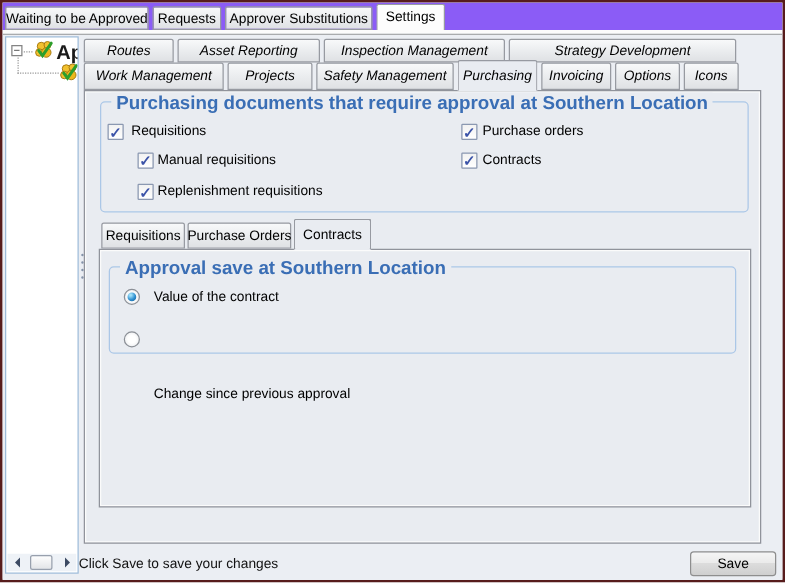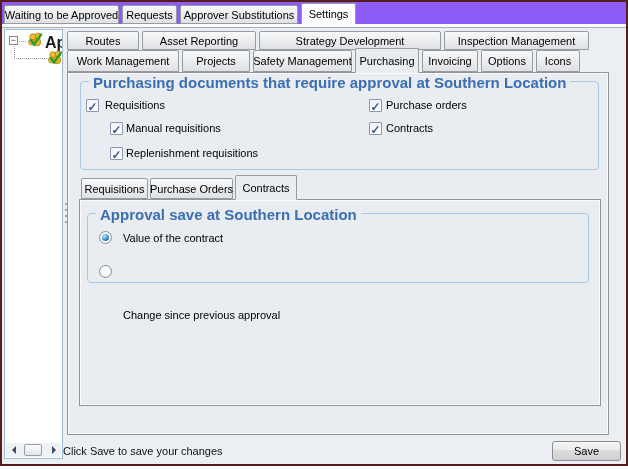--- a/index.html
+++ b/index.html
@@ -53,21 +53,21 @@
     width:18px; height:12px; margin-left:5px;
     background:linear-gradient(#fdfdfd,#e3e5e8); border:1px solid #98a0ad; border-radius:2px;
   }
   .sb-spacer { flex:1; }
   .splitter { position:absolute; left:62px; top:175px; width:3px; height:30px;
     display:flex; flex-direction:column; gap:4px; align-items:center; }
   .splitter i { width:2px; height:2px; background:#8492a8; border-radius:1px; }
   
   .row1 { position:absolute; left:65px; top:3px; height:19px; display:flex; gap:3px; }
   .row2 { position:absolute; left:65px; top:22px; height:22px; display:flex; gap:3px; }
-  .row1 .tab, .row2 .tab { height:100%; }
+  .row1 .tab, .row2 .tab { height:100%;font-style:italic; }
   .row2 .tab.active { position:relative; top:-2px; height:25px; z-index:3;
     background:#e9ecf1; border-bottom:1px solid #e9ecf1; }
   .panel {
     position:absolute; background:#e9ecf1; border:1px solid #90939b;
     box-shadow: inset 1px 1px 0 #fbfbfb, inset -1px -1px 0 #fbfbfb;
   }
   .outer-panel { left:65px; top:44px; width:542px; height:363px; }
   .groupbox {
     position:absolute; border:1px solid #abc7e7; border-radius:4px;
   }
@@ -152,28 +152,28 @@
     <div class="splitter">
         <i></i>
         <i></i>
         <i></i>
         <i></i>
       </div>
 
     <div class="row1">
       <div class="tab" style="width:72px">Routes</div>
       <div class="tab" style="width:114px">Asset Reporting</div>
+      <div class="tab" style="width:145px">Inspection Management</div>
       <div class="tab" style="width:182px">Strategy Development</div>
-      <div class="tab" style="width:145px">Inspection Management</div>
     </div>
 
     <div class="row2">
       <div class="tab" style="width:112px">Work Management</div>
       <div class="tab" style="width:68px">Projects</div>
-      <div class="tab" style="width:99px">Safety Management</div>
+      <div class="tab" style="width:110px">Safety Management</div>
       <div class="tab active" style="width:64px">Purchasing</div>
       <div class="tab" style="width:56px">Invoicing</div>
       <div class="tab" style="width:52px">Options</div>
       <div class="tab" style="width:44px">Icons</div>
     </div>
 
     <div class="panel outer-panel">
 
       <div class="groupbox" style="left:12px; top:8px; width:519px; height:89px;">
         <span class="legend">Purchasing documents that require approval at Southern Location</span>

